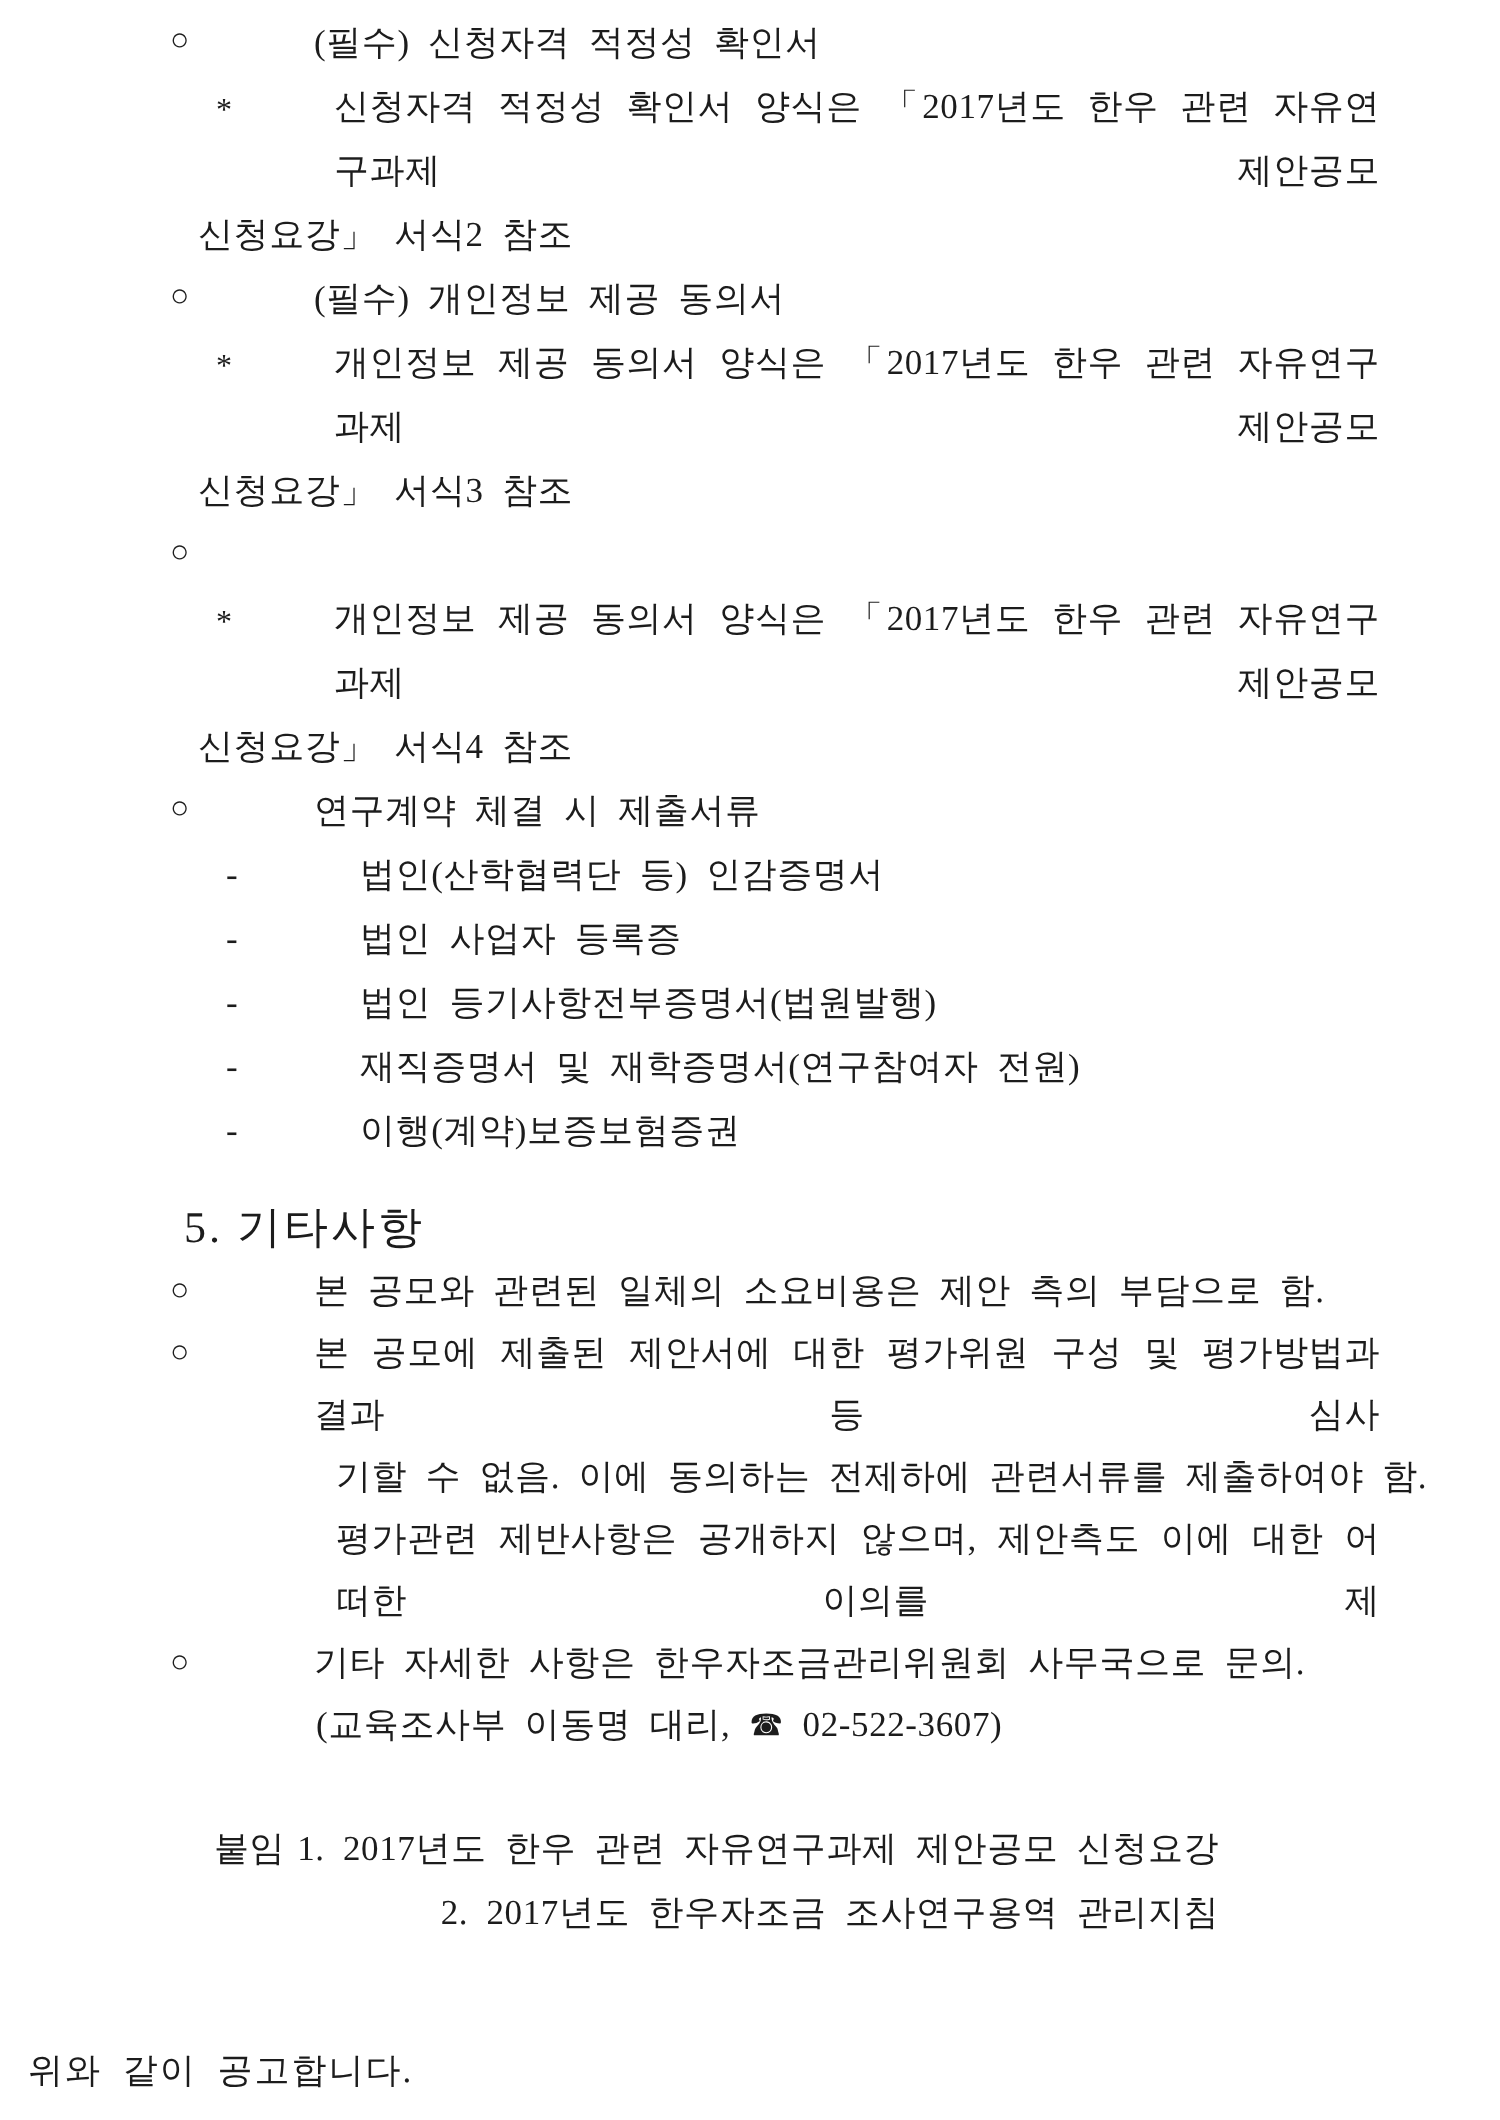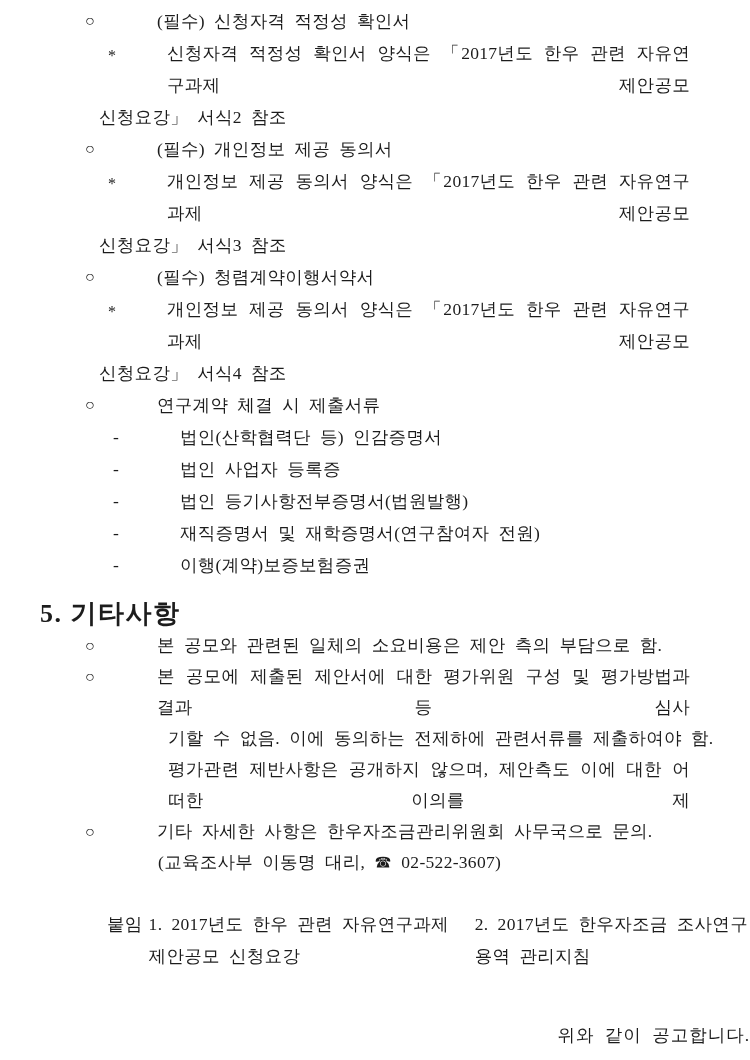--- a/index.html
+++ b/index.html
@@ -43,40 +43,40 @@
   .k-dash    { padding-left: 113px; }
   .k-dash .bullet { width: 21px; }
   .k-cont2   { padding-left: 122px; }
   .k-paren   { padding-left: 112px; justify-content: flex-end; }
 
   .list-1 { padding-top: 5px; }
   .list-5 .row { line-height: 31px; }
 
   .section5-title {
     margin-top: 17px;
-    padding-left: 40px;
-    font-size: 26px;
-    font-weight: 700;
+    padding-left: 92px;
+    font-size: 22px;
+    font-weight: 400;
     line-height: 32px;
     letter-spacing: 1.5px;
   }
 
   .attachments {
     margin-top: 30px;
     display: flex;
     padding-left: 107px;
     font-size: 17.5px;
     line-height: 32px;
     letter-spacing: 0.3px;
     word-spacing: 4.5px;
   }
   .attach-label { margin-right: 6px; flex: 0 0 auto; }
-  .attach-items { display: flex; flex-direction: row; }
+  .attach-items { display: flex; flex-direction: column; text-align: right; }
 
-  .centered { text-align: right; padding-left: 14px; }
+  .centered { text-align: left; padding-left: 14px; }
   .closing {
     margin-top: 47px;
     font-size: 17.5px;
     line-height: 32px;
     letter-spacing: 1px;
     word-spacing: 5px;
   }
 </style>
 </head>
 <body>
@@ -101,21 +101,20 @@
       </div>
       <div class="row k-star">
         <span class="bullet">*</span>
         <span class="txt justify">개인정보 제공 동의서 양식은 「2017년도 한우 관련 자유연구과제 제안공모</span>
       </div>
       <div class="row k-cont">
         <span class="txt">신청요강」 서식3 참조</span>
       </div>
       <div class="row k-circle">
         <span class="bullet">○</span>
-        <span class="txt">(필수) 청렴계약이행서약서</span>
       </div>
       <div class="row k-star">
         <span class="bullet">*</span>
         <span class="txt justify">개인정보 제공 동의서 양식은 「2017년도 한우 관련 자유연구과제 제안공모</span>
       </div>
       <div class="row k-cont">
         <span class="txt">신청요강」 서식4 참조</span>
       </div>
       <div class="row k-circle">
         <span class="bullet">○</span>

